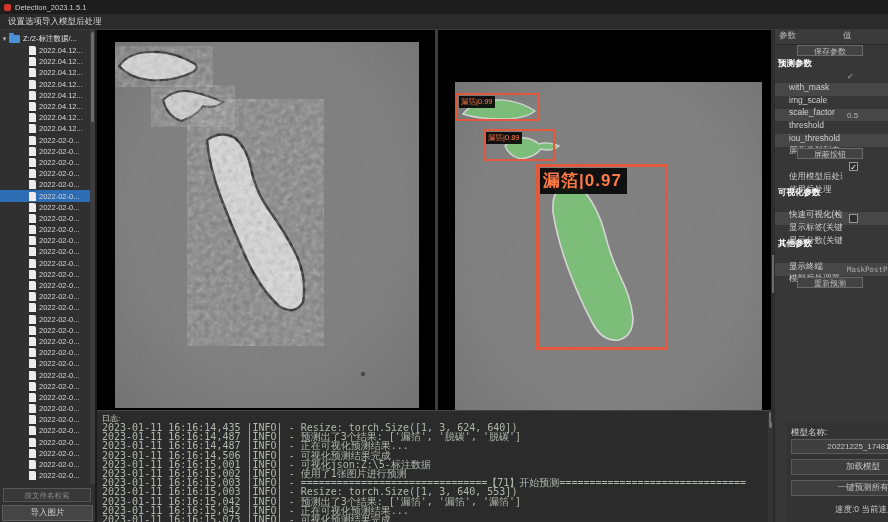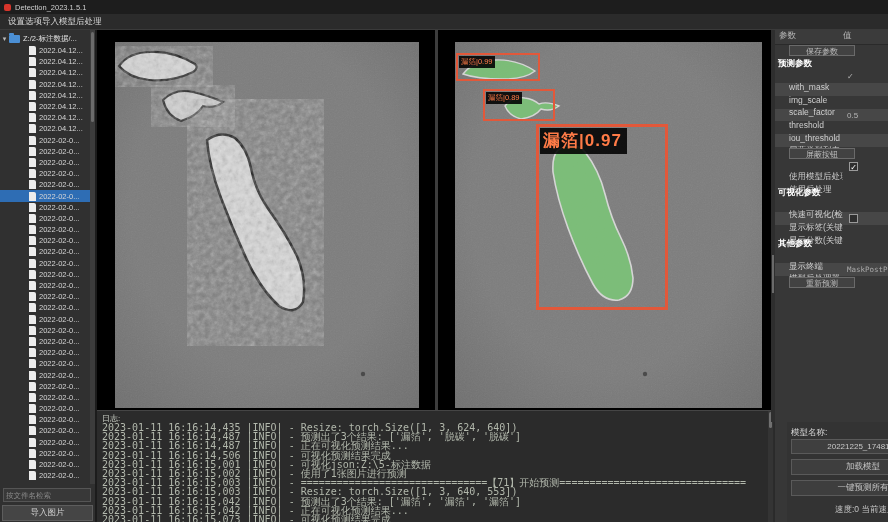--- a/index.html
+++ b/index.html
@@ -24,30 +24,30 @@
   .root-label{font-size:7.5px;color:#e2e2e2;}
   .tree-items{position:absolute;left:0;top:15px;width:92px;height:469px;overflow:hidden;}
   .tree-item{height:11.2px;display:flex;align-items:center;padding-left:29px;white-space:nowrap;}
   .tree-item.selected{background:#2e6db4;}
   .file-icon{width:7px;height:9px;background:#ececec;border-radius:0 2px 0 0;margin-right:3px;flex:none;}
   .tree-label{font-size:7.5px;color:#d6d6d6;}
   .tree-scrollbar{position:absolute;right:0;top:0;width:5px;height:454px;background:#3c3c3c;}
   .tree-scrollbar .thumb{position:absolute;top:2px;left:1px;width:3px;height:90px;background:#6b6b6b;border-radius:2px;}
   .search{position:absolute;left:3px;top:458px;width:88px;height:14px;background:#383838;
           border:1px solid #555;color:#cfcfcf;font-size:7.5px;box-sizing:border-box;
-          font-family:"Liberation Sans",sans-serif;}
+          font-family:"Liberation Sans",sans-serif;text-align:center;}
   .search::placeholder{color:#8b8b8b;}
   .import-btn{position:absolute;left:2px;top:475px;width:91px;height:16px;background:#454545;
               border:1px solid #5d5d5d;color:#d2d2d2;font-size:8.5px;
               font-family:"Liberation Sans",sans-serif;}
   
   .viewer{position:absolute;left:97px;top:30px;width:677px;height:380px;background:#000;}
   .img{position:absolute;top:12px;height:366px;overflow:hidden;}
   .left-img{left:18px;width:304px;}
-  .right-img{left:358px;width:307px;}
+  .right-img{left:358px;width:307px;margin-top:40px;}
   .v-split{position:absolute;left:338px;top:0;width:3px;height:380px;background:#3d3d3d;}
   .det{position:absolute;border:2px solid #e2583a;box-sizing:border-box;}
   .det1{left:1px;top:11px;width:84px;height:28px;}
   .det2{left:28px;top:47px;width:72px;height:32px;}
   .det3{left:81px;top:82px;width:132px;height:186px;border-width:3px;}
   .det-label{position:absolute;left:1px;top:1px;background:rgba(0,0,0,0.88);color:#ff7b47;white-space:nowrap;}
   .det-label.small{font-size:7.5px;padding:1px 2px;}
   .det-label.big{font-size:17px;font-weight:bold;padding:1px 5px 2px 3px;letter-spacing:1px;}
   
   .log-panel{position:absolute;left:97px;top:410px;width:677px;height:112px;background:#2b2b2b;
@@ -69,21 +69,21 @@
   .p-row{height:12.8px;display:flex;align-items:center;font-size:8.5px;color:#cfcfcf;}
   .p-row.stripe{background:#474747;}
   .p-row .p-name{padding-left:14px;width:54px;white-space:nowrap;overflow:hidden;flex:none;margin-top:20px;}
   .p-row .p-val{padding-left:4px;color:#b5b5b5;white-space:nowrap;font-size:8px;}
   .p-val.mono{font-family:"DejaVu Sans Mono",monospace;font-size:7.5px;color:#a9a9a9;}
   .p-box{width:9px;height:9px;border:1px solid #9a9a9a;background:#2e2e2e;margin-left:6px;
          font-size:8px;line-height:9px;text-align:center;color:#fff;box-sizing:border-box;}
   .p-section{height:12.8px;display:flex;align-items:center;padding-left:3px;font-size:8.5px;
              font-weight:bold;color:#fff;}
   .p-btnrow{height:13.5px;display:flex;align-items:center;}
-  .p-btn{margin-left:14px;width:66px;height:11px;background:#424242;border:1px solid #6a6a6a;
+  .p-btn{margin-left:22px;width:66px;height:11px;background:#424242;border:1px solid #6a6a6a;
          color:#bdbdbd;font-size:8px;font-family:"Liberation Sans",sans-serif;padding:0;}
   .model-section{position:absolute;left:0;top:392px;width:113px;height:100px;background:#333;margin-left:12px;}
   .model-label{font-size:8.5px;color:#d8d8d8;padding:5px 0 0 4px;}
   .model-field{position:absolute;left:4px;top:17px;width:130px;height:15px;background:#3f3f3f;
                border:1px solid #5a5a5a;box-sizing:border-box;font-size:8px;color:#c8c8c8;
                display:flex;align-items:center;justify-content:flex-end;padding-right:26px;}
   .pbtn{position:absolute;left:4px;width:144px;height:16px;background:#3e3e3e;border:1px solid #5a5a5a;
         color:#c6c6c6;font-size:8.5px;font-family:"Liberation Sans",sans-serif;}
   .pbtn.b1{top:37px;}
   .pbtn.b2{top:58px;}

